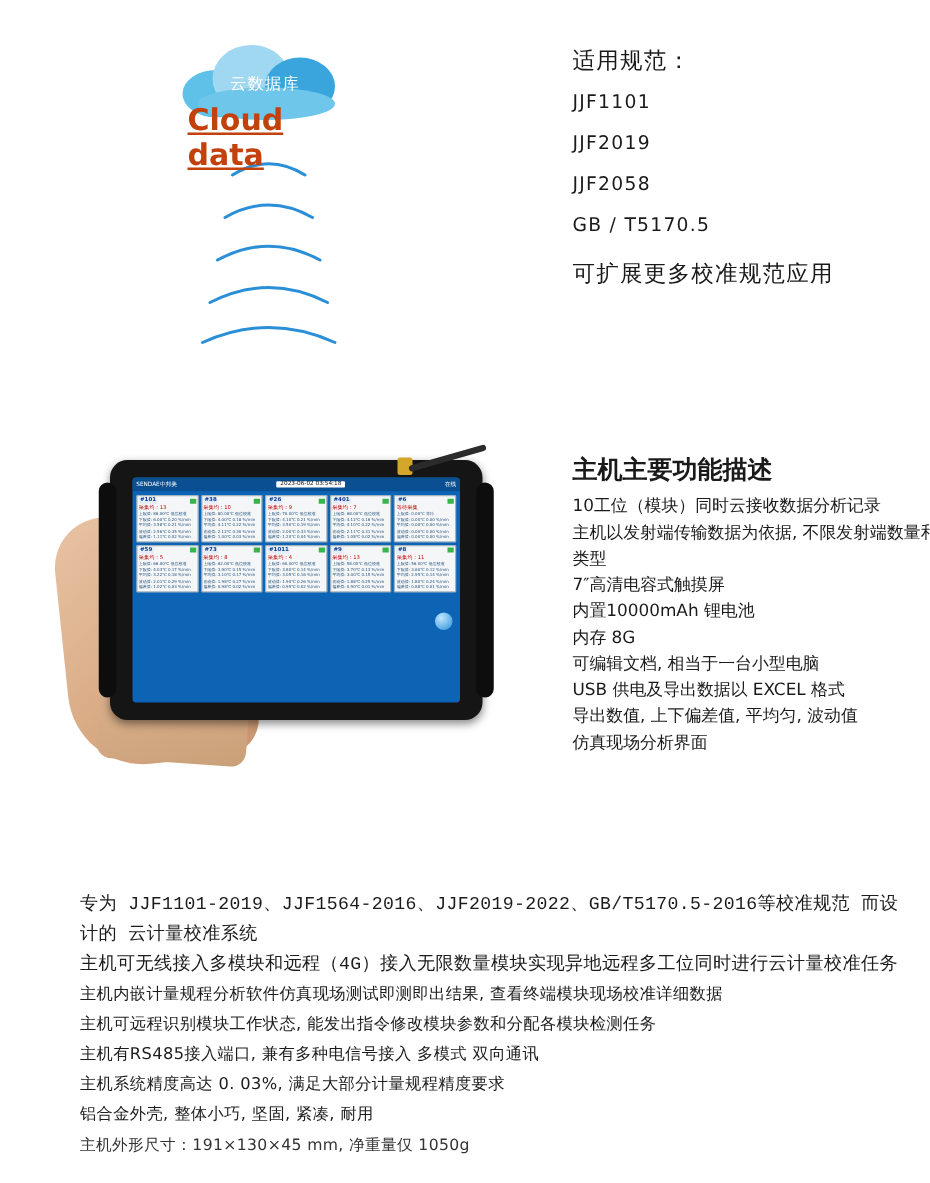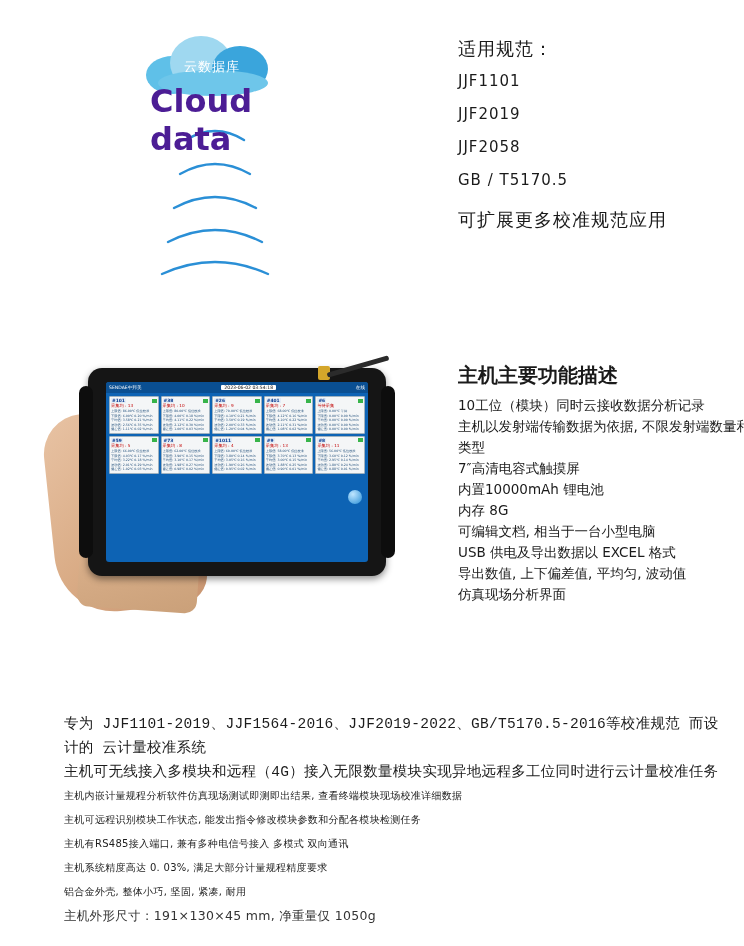--- a/index.html
+++ b/index.html
@@ -12,21 +12,21 @@
 
   
   .cloud-wrap{position:absolute;left:140px;top:22px;width:150px;height:95px;}
   .cloud-shape{position:absolute;left:0;top:8px;width:150px;height:62px;}
   .cloud-shape .b{position:absolute;border-radius:50%;}
   .c1{left:6px;top:26px;width:54px;height:38px;background:#5fc0e8;}
   .c2{left:30px;top:6px;width:62px;height:54px;background:#9fd8f0;}
   .c3{left:72px;top:16px;width:56px;height:46px;background:#3aa5dc;}
   .c4{left:18px;top:40px;width:110px;height:26px;background:#6ec6ea;border-radius:16px;}
   .cloud-cn{position:absolute;left:44px;top:36px;font-size:13px;color:#ffffff;letter-spacing:1px;z-index:3;}
-  .cloud-en{position:absolute;left:10px;top:60px;font-size:32px;color:#4c1d95;font-weight:bold;z-index:3;}
+  .cloud-en{position:absolute;left:10px;top:60px;font-size:24px;color:#c2410c;font-weight:bold;z-index:3;text-decoration:underline;}
 
   
   .arcs{position:absolute;left:150px;top:128px;width:130px;height:150px;}
   .arcs svg{display:block;}
 
   
   .specs{position:absolute;left:458px;top:32px;width:270px;color:#1a1a1a;}
   .specs .line{font-size:15px;line-height:33px;letter-spacing:1px;}
   .specs .line.cn{font-size:18px;}
 
@@ -58,21 +58,21 @@
   .cell .r{font-size:3.2px;color:#25527d;line-height:4.6px;white-space:nowrap;overflow:hidden;}
   .scr-badge{position:absolute;right:6px;bottom:58px;width:14px;height:14px;border-radius:50%;
              background:radial-gradient(circle at 35% 30%,#bfe6ff,#2a8fd6);}
 
   
   .banner{position:absolute;left:0;top:628px;width:744px;height:48px;background:#c08a74;}
   .banner .txt{position:absolute;left:100px;top:8px;font-size:23px;color:#ffffff;font-weight:bold;letter-spacing:2px;}
 
   
   .body-text{position:absolute;left:64px;top:712px;width:660px;color:#1c1c1c;}
-  .body-text .p{font-size:10px;line-height:24px;letter-spacing:.3px;}
+  .body-text .p{font-size:13px;line-height:24px;letter-spacing:.3px;}
   .body-text .p.lg{font-size:14.5px;font-family:Liberation Mono, monospace;}
   .green{color:#1aa63a;font-weight:bold;}
   .dash{color:#1aa63a;}
   .body-text .p.sm{font-size:12.5px;color:#333;}
 </style>
 </head>
 <body>
 
 <div class="page">
 

